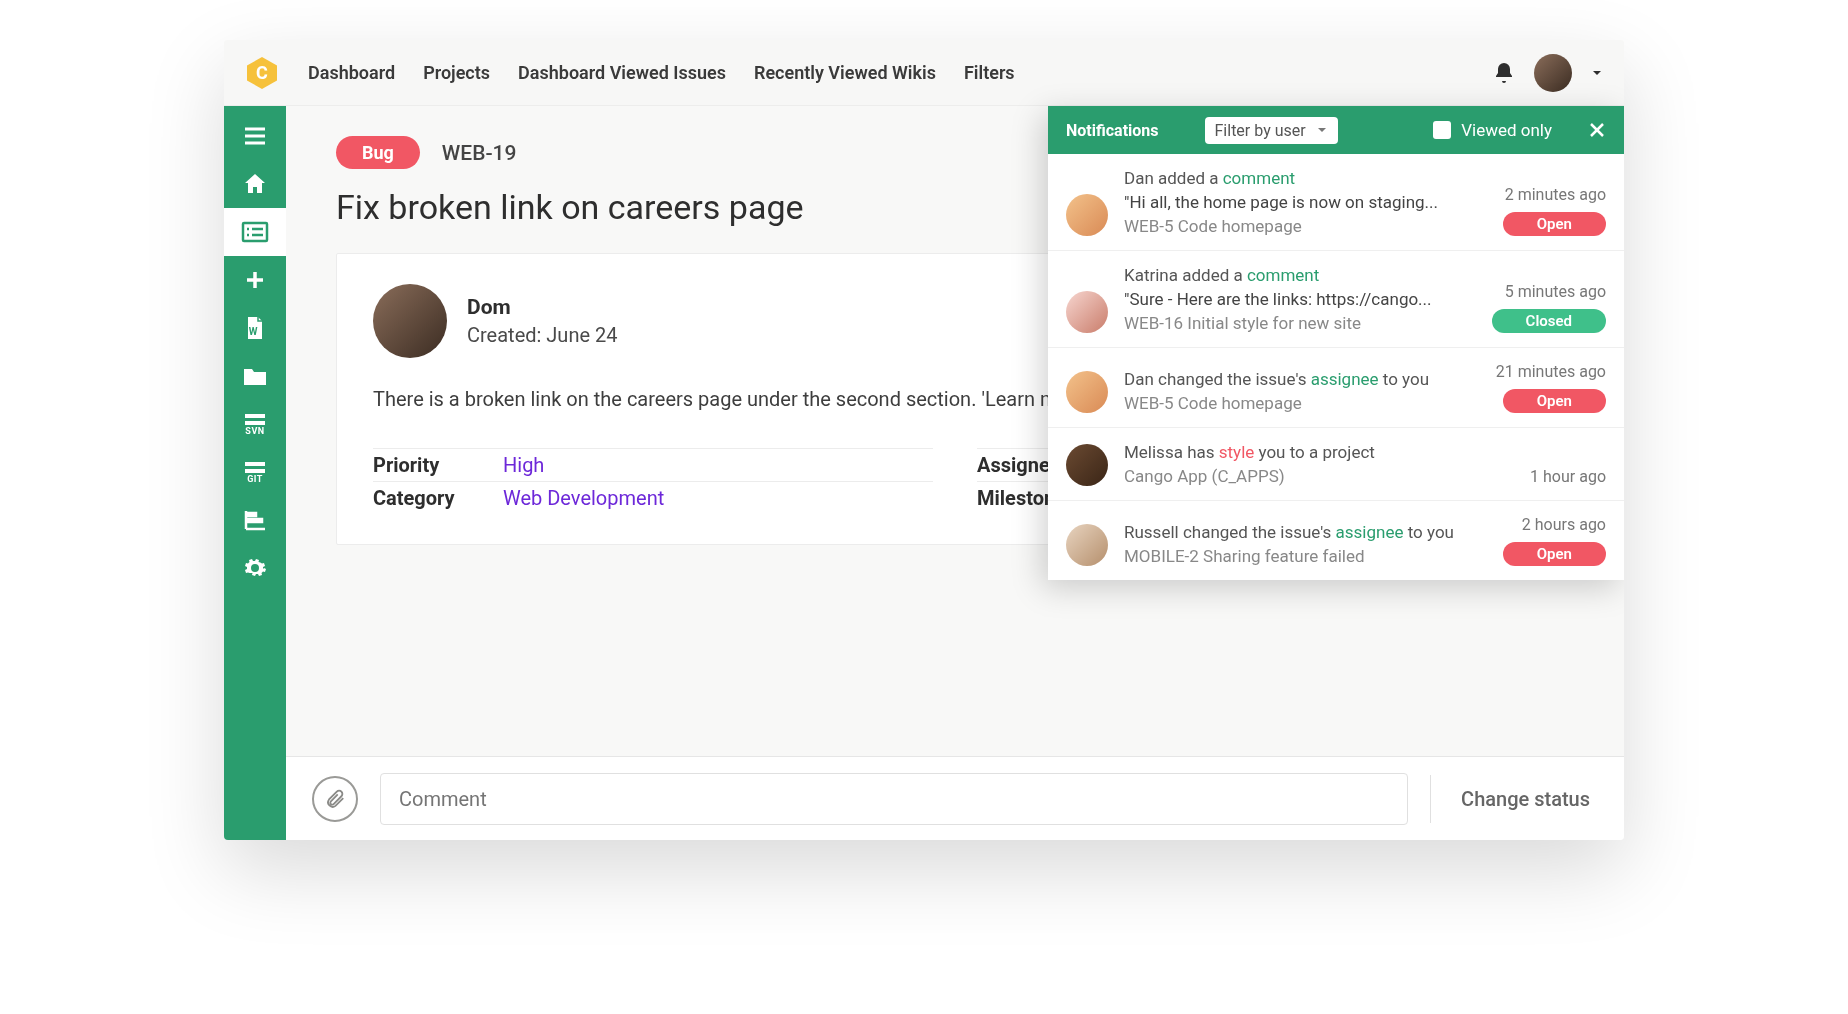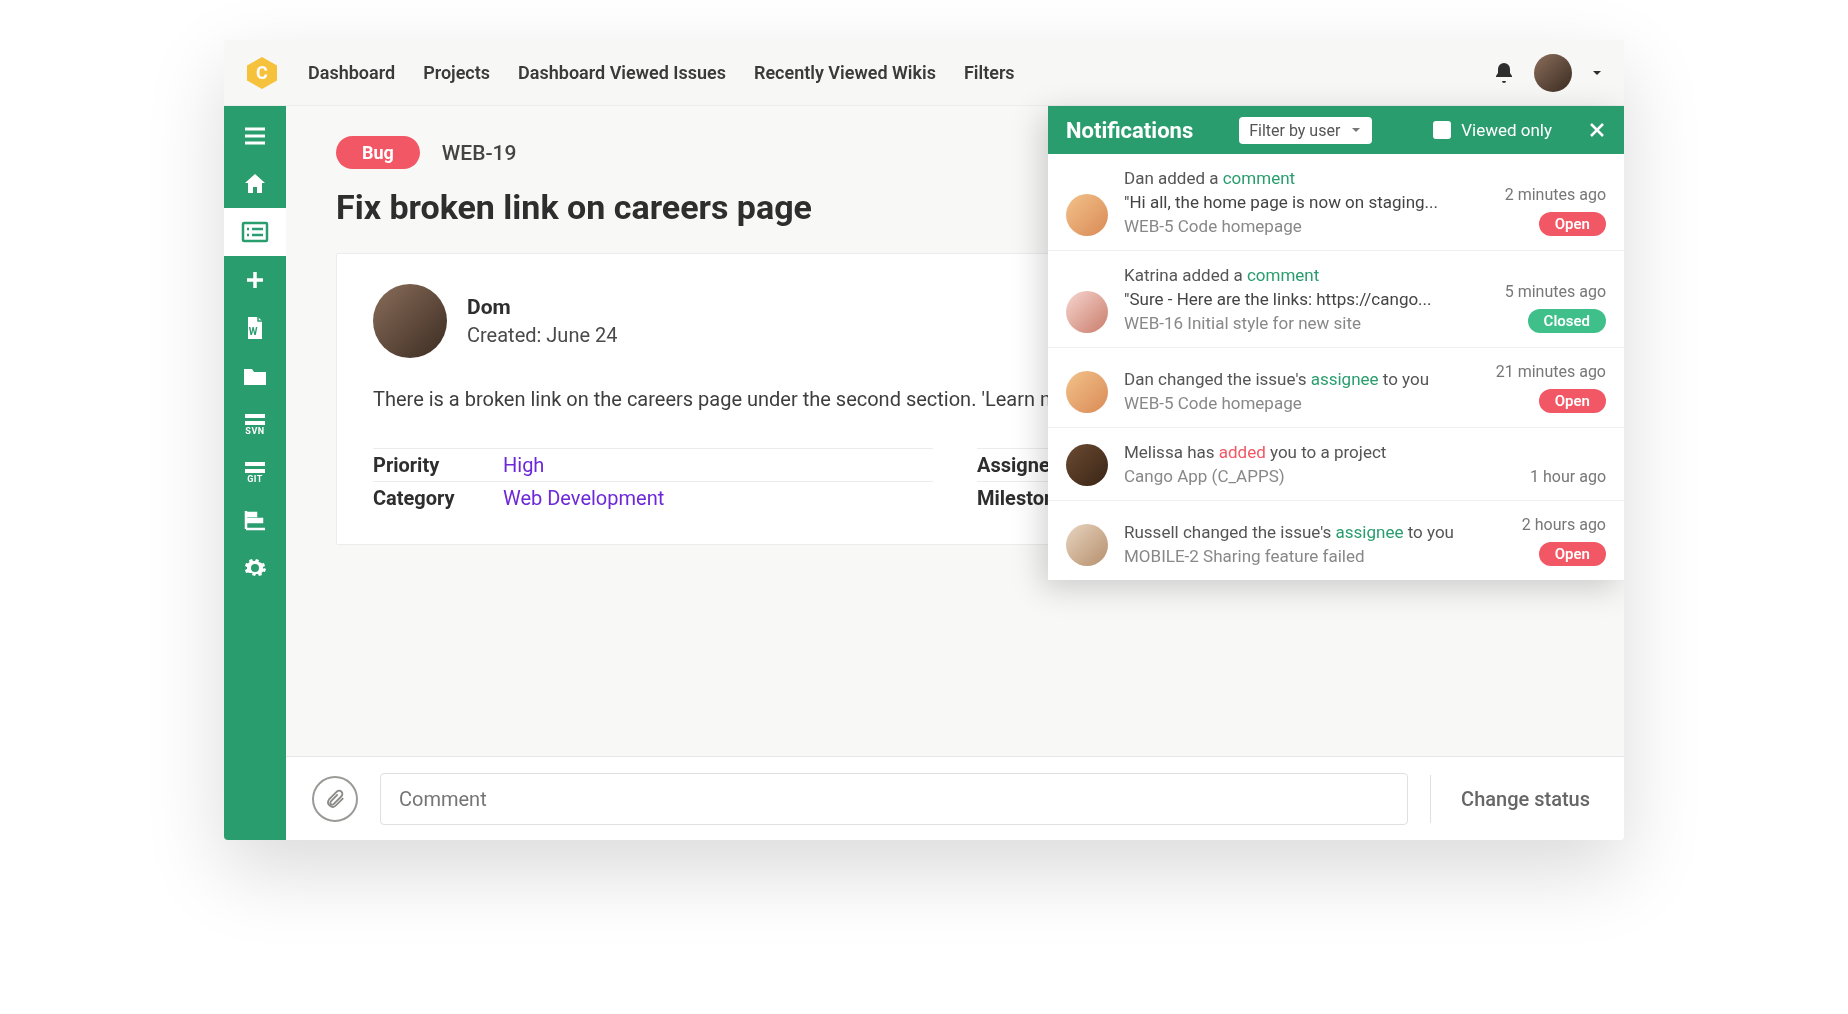--- a/index.html
+++ b/index.html
@@ -22,21 +22,21 @@
 .sidebar-item { width: 62px; height: 48px; display: flex; flex-direction: column; align-items: center; justify-content: center; cursor: pointer; color: #fff; position: relative; }
 .sidebar-item.active { background: #fff; color: #2a9d6e; }
 .sidebar-item svg { display: block; }
 .sidebar-item .mini-label { font-size: 9px; font-weight: 700; margin-top: -2px; letter-spacing: 0.5px; }
 
 
 .main { position: absolute; left: 62px; top: 66px; right: 0; bottom: 84px; padding: 30px 50px 0 50px; overflow: hidden; }
 .issue-header-row { display: flex; align-items: center; gap: 22px; margin-bottom: 18px; }
 .badge-bug { background: #f15764; color: #fff; padding: 6px 26px; border-radius: 18px; font-weight: 700; font-size: 18px; }
 .issue-key { font-size: 21px; color: #444; font-weight: 500; }
-.issue-title { font-size: 34px; font-weight: 700; color: #2e2e2e; margin-bottom: 26px; }
+.issue-title { font-size: 34px; font-weight: 400; color: #2e2e2e; margin-bottom: 26px; }
 
 .issue-card { background: #fff; border: 1px solid #ececec; border-radius: 2px; padding: 30px 36px; }
 .author-row { display: flex; align-items: center; gap: 20px; margin-bottom: 26px; }
 .avatar-md { width: 74px; height: 74px; border-radius: 50%; background: linear-gradient(135deg,#8a6d5a,#3b2c22); display: flex; align-items: center; justify-content: center; color: #fff; font-weight: 700; font-size: 22px; }
 .author-name { font-size: 21px; font-weight: 700; color: #2e2e2e; margin-bottom: 4px; }
 .author-created { font-size: 20px; color: #4a4a4a; }
 .issue-desc { font-size: 20px; color: #3e3e3e; line-height: 1.5; margin-bottom: 34px; }
 
 .meta-grid { display: grid; grid-template-columns: 1fr 1fr; column-gap: 44px; }
 .meta-row { display: flex; border-top: 1px solid #ececec; padding: 4px 0; }
@@ -47,42 +47,42 @@
 .comment-bar { position: absolute; left: 62px; right: 0; bottom: 0; height: 84px; background: #fff; border-top: 1px solid #e6e6e6; display: flex; align-items: center; padding: 0 26px; gap: 22px; }
 .attach-btn { width: 46px; height: 46px; border: 2px solid #9a9a97; border-radius: 50%; display: flex; align-items: center; justify-content: center; cursor: pointer; }
 .attach-btn svg { display: block; }
 .comment-input { flex: 1; height: 52px; border: 1px solid #e0e0e0; border-radius: 4px; padding: 0 18px; font-size: 20px; color: #777; background: #fff; }
 .divider-v { width: 1px; height: 48px; background: #e0e0e0; }
 .change-status { font-size: 20px; color: #666; cursor: pointer; padding: 0 8px; font-weight: 500; }
 
 
 .notif-panel { position: absolute; right: 0; top: 66px; width: 576px; background: #fff; box-shadow: -6px 8px 30px rgba(0,0,0,0.18); z-index: 50; }
 .notif-header { height: 48px; background: #2a9d6e; color: #fff; display: flex; align-items: center; padding: 0 18px; gap: 18px; }
-.notif-title { font-size: 22px; font-weight: 700; flex-shrink: 0; }
+.notif-title { font-size: 16px; font-weight: 700; flex-shrink: 0; }
 .filter-select { background: #fff; color: #555; border-radius: 4px; padding: 4px 10px; display: flex; align-items: center; gap: 10px; font-size: 16px; cursor: pointer; margin-left: 28px; }
 .filter-select svg { display: block; }
 .unread-wrap { display: flex; align-items: center; gap: 10px; margin-left: auto; }
 .checkbox { width: 18px; height: 18px; background: #fff; border-radius: 3px; }
 .unread-label { font-size: 17px; }
 .close-btn { cursor: pointer; margin-left: 18px; }
 .close-btn svg { display: block; }
 
 .notif-list { }
 .notif-item { display: flex; padding: 14px 18px; border-bottom: 1px solid #efefef; gap: 16px; align-items: flex-end; }
 .notif-item:last-child { border-bottom: none; }
 .notif-avatar { width: 42px; height: 42px; border-radius: 50%; flex-shrink: 0; display: flex; align-items: center; justify-content: center; font-weight: 700; color: #fff; font-size: 15px; }
 .notif-body { flex: 1; min-width: 0; }
 .notif-line1 { font-size: 17px; color: #555; margin-bottom: 4px; }
 .notif-line1 .hl-green { color: #2a9d6e; }
 .notif-line1 .hl-red { color: #f15764; }
 .notif-line2 { font-size: 17px; color: #444; margin-bottom: 4px; white-space: nowrap; overflow: hidden; text-overflow: ellipsis; }
 .notif-line3 { font-size: 17px; color: #888; }
 .notif-meta { display: flex; flex-direction: column; align-items: flex-end; gap: 8px; flex-shrink: 0; }
 .notif-time { font-size: 16px; color: #777; white-space: nowrap; }
-.status-pill { padding: 3px 16px; border-radius: 14px; color: #fff; font-size: 15px; font-weight: 600; }
+.status-pill { padding: 3px 34px; border-radius: 14px; color: #fff; font-size: 15px; font-weight: 600; }
 .pill-open { background: #f15764; }
 .pill-closed { background: #3fc08a; }
 </style>
 </head>
 <body>
 
 <div class="app-frame">
 
   <div class="topnav">
     <div class="logo">
@@ -284,21 +284,21 @@
             <div class="notif-line3">WEB-5 Code homepage</div>
           </div>
           <div class="notif-meta">
             <div class="notif-time">21 minutes ago</div>
             <div class="status-pill pill-open">Open</div>
           </div>
         </div>
         <div class="notif-item">
           <div class="notif-avatar" style="background: linear-gradient(135deg, rgb(107, 74, 50), rgb(58, 37, 22));"></div>
           <div class="notif-body">
-            <div class="notif-line1"><span>Melissa has </span><span class="hl-red">added</span><span> you to a project</span></div>
+            <div class="notif-line1"><span>Melissa has </span><span class="hl-red">style</span><span> you to a project</span></div>
             <div class="notif-line3">Cango App (C_APPS)</div>
           </div>
           <div class="notif-meta">
             <div class="notif-time">1 hour ago</div>
           </div>
         </div>
         <div class="notif-item">
           <div class="notif-avatar" style="background: linear-gradient(135deg, rgb(232, 212, 192), rgb(181, 143, 108));"></div>
           <div class="notif-body">
             <div class="notif-line1"><span>Russell changed the issue's </span><span class="hl-green">assignee</span><span> to you</span></div>

